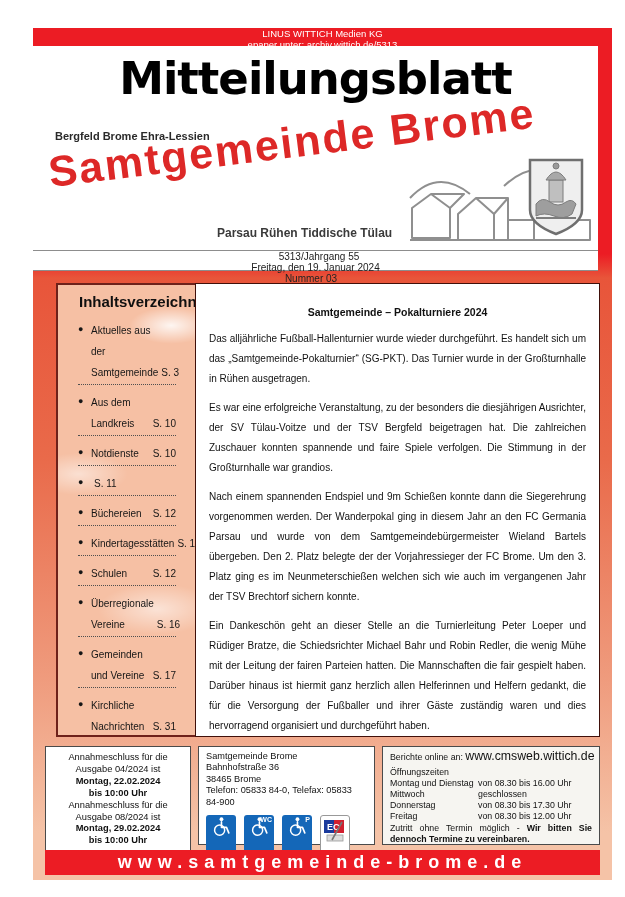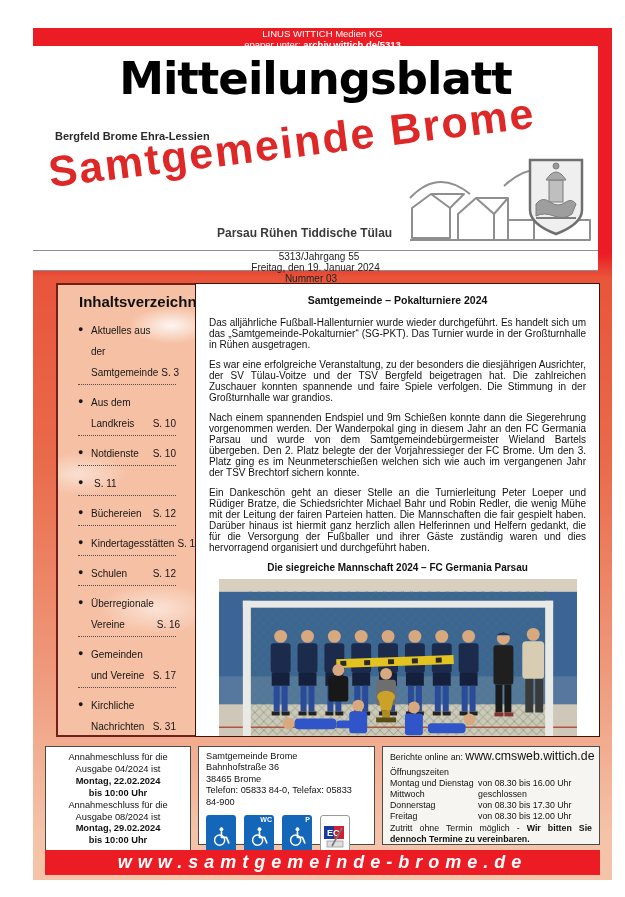--- a/index.html
+++ b/index.html
@@ -3,21 +3,21 @@
 <meta charset="utf-8">
 <style>
   html,body{margin:0;padding:0;background:#fff;}
   body{font-family:"Liberation Sans",sans-serif;}
   .canvas{position:relative;width:625px;height:897px;background:#fff;overflow:hidden;}
   .frame{position:absolute;left:33px;top:28px;width:579px;height:852px;
     background:linear-gradient(180deg,#ec1c24 0px,#ec1c24 226px,#e8553a 250px,#e96a4a 430px,#ef9b7d 650px,#f5c3a7 805px,#f5c3a7 100%);}
   
   .topbar{position:absolute;top:0;left:0;width:100%;height:18px;background:#ec1c24;color:#fff;
     font-size:9.5px;display:flex;justify-content:space-between;align-items:center;padding:0 7px;box-sizing:border-box;flex-direction:column;}
-  .topbar .b{font-weight:bold;}
+  .topbar .b{font-weight:normal;}
   
   .masthead{position:absolute;top:18px;left:0;width:565px;height:204px;background:#fff;}
   .mast-title{position:absolute;top:6px;left:0;width:100%;text-align:center;
     font-family:"DejaVu Sans",sans-serif;font-size:45px;font-weight:800;letter-spacing:-1px;color:#000000;}
   .mast-region{position:absolute;left:22px;top:84px;font-size:11px;font-weight:bold;color:#2a2a2a;}
   .mast-main{position:absolute;left:18px;top:102px;font-size:43px;font-weight:bold;color:#dd2827;
     transform:rotate(-7deg);transform-origin:0 90%;white-space:nowrap;letter-spacing:2px;}
   .mast-villages{position:absolute;left:184px;bottom:10px;font-size:12px;font-weight:bold;color:#3a3a3a;}
   .mast-art{position:absolute;right:4px;bottom:4px;}
   
@@ -37,46 +37,46 @@
     border:2px solid #6e211a;padding:8px 20px;overflow:hidden;}
   .toc-title{font-size:15px;font-weight:bold;color:#101010;margin:0 0 10px 1px;}
   .toc-item{position:relative;display:flex;align-items:flex-end;padding-left:13px;
     border-bottom:1px dotted #4f4f4f;margin-bottom:7px;padding-bottom:1px;font-size:10px;color:#161616;}
   .toc-item .bullet{position:absolute;left:0;top:4px;font-size:9px;}
   .toc-item .lbl{flex:1;line-height:21px;}
   .toc-item .pg{white-space:nowrap;line-height:21px;padding-left:3px;}
   
   .article{position:absolute;left:162px;top:255px;width:405px;height:454px;box-sizing:border-box;
     background:#fff;border:1px solid #40100a;padding:8px 13px;font-size:10px;color:#111;overflow:hidden;}
-  .article .hd{font-size:10.5px;text-align:center;margin:2px 0 11px;font-weight:bold;}
-  .article p{margin:0 0 9px;text-align:justify;line-height:11px;}
+  .article .hd{font-size:10.5px;text-align:center;margin:14px 0 11px;font-weight:bold;}
+  .article p{margin:0 0 9px;text-align:justify;line-height:20px;}
   .caption{font-weight:bold;text-align:center;margin:1px 0 6px;font-size:10px;}
   .photo-wrap{width:358px;margin:0 auto;}
   svg.photo{display:block;width:358px;height:176px;}
   
   .deadline{position:absolute;left:12px;top:718px;width:146px;height:121px;box-sizing:border-box;
     background:#fff;border:1px solid #4a4a4a;text-align:center;font-size:9.3px;line-height:11.9px;padding-top:5px;color:#111;}
   .bold{font-weight:bold;}
   .address{position:absolute;left:165px;top:718px;width:177px;height:99px;box-sizing:border-box;
     background:#fff;border:1px solid #4a4a4a;font-size:9.2px;line-height:11.4px;padding:4px 7px;color:#111;}
   .icon-row{display:flex;gap:8px;margin-top:7px;}
-  .sq{width:30px;height:42px;border-radius:3px;position:relative;display:flex;align-items:center;justify-content:center;}
+  .sq{width:30px;height:42px;border-radius:3px;position:relative;display:flex;justify-content:center;}
   .sq.blue{background:#1467b8;}
   .sq .tag{position:absolute;top:1px;right:2px;color:#fff;font-size:7px;font-weight:bold;line-height:7px;}
   .sq.ec{background:#fff;border:1px solid #999;box-sizing:border-box;}
   .info{position:absolute;left:349px;top:718px;width:218px;height:99px;box-sizing:border-box;
     background:#f6f5f1;border:1px solid #4a4a4a;font-size:8.8px;padding:4px 7px;color:#111;line-height:11px;}
   .online-line{margin-bottom:4px;white-space:nowrap;}
   .online-line .url{font-size:12.3px;}
   .hours-row{display:flex;}
   .hours-row .day{width:88px;}
   .note{margin-top:1px;text-align:justify;}
   
   .banner{position:absolute;left:12px;top:822px;width:555px;height:25px;background:#ec1c24;color:#fff;
-    display:flex;align-items:center;justify-content:center;font-size:18px;font-weight:bold;letter-spacing:6px;cursor:pointer;font-style:italic;}
+    display:flex;align-items:center;justify-content:center;font-size:18px;font-weight:bold;letter-spacing:6px;cursor:pointer;}
   a,.link{text-decoration:none;color:inherit;}
 </style>
 </head>
 <body>
 
 <div class="canvas">
   <div class="frame">
 
     <div class="topbar">
       <span>LINUS WITTICH Medien KG</span>

